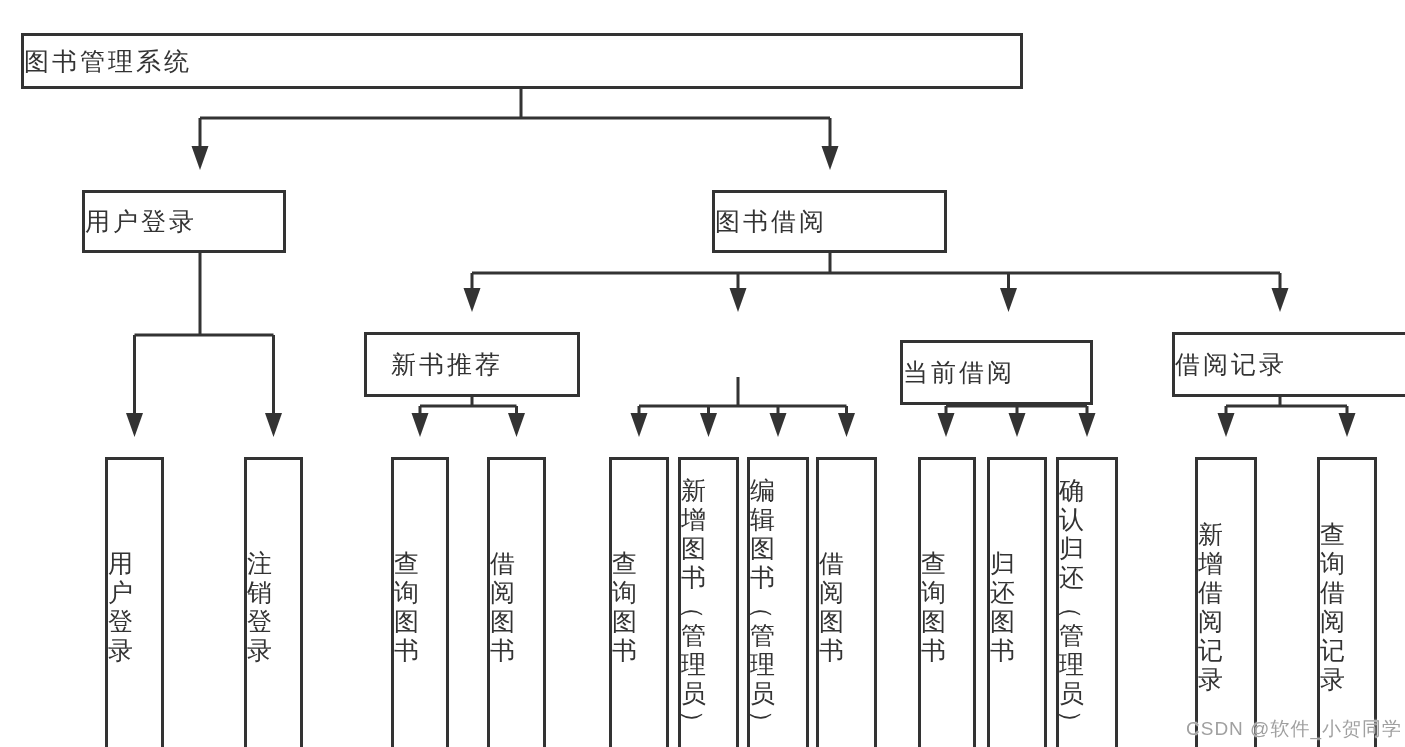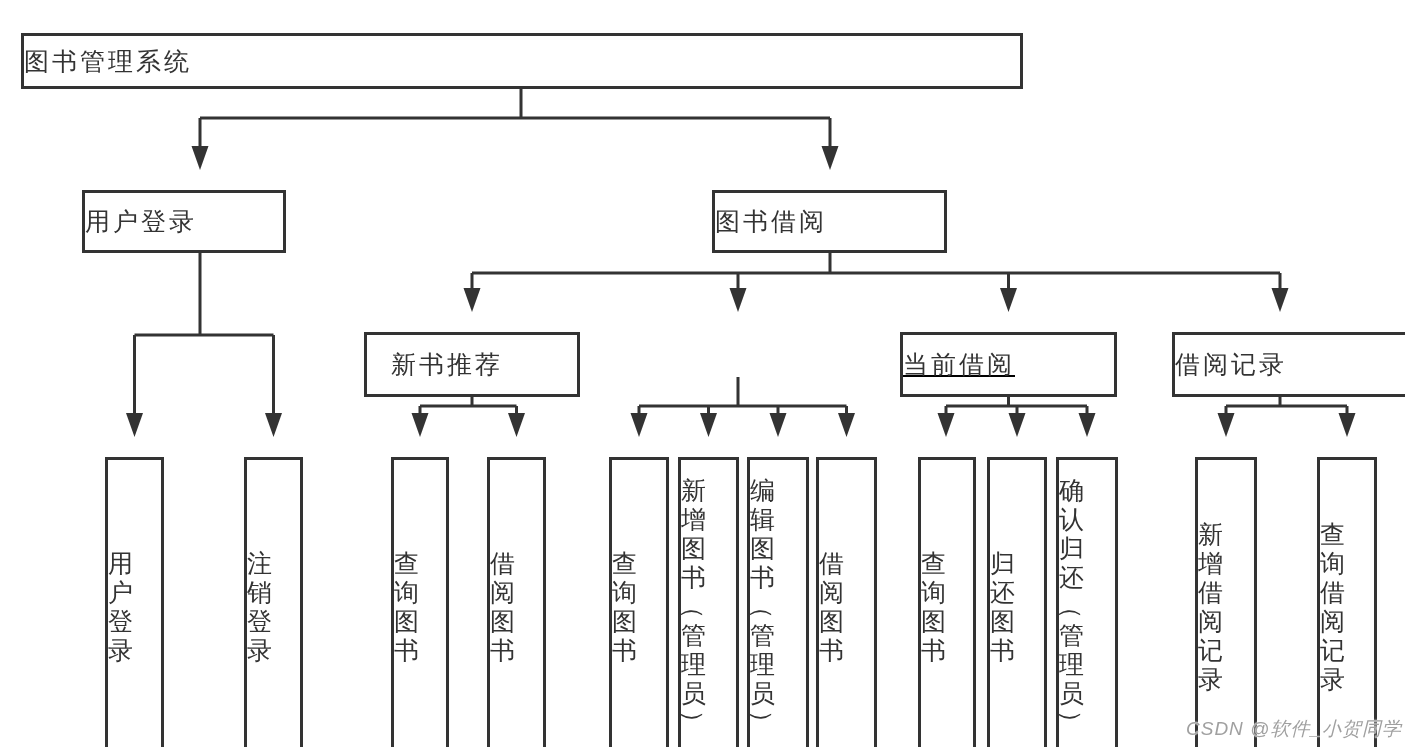--- a/index.html
+++ b/index.html
@@ -60,21 +60,20 @@
   .watermark {
     position: absolute;
     left: 1186px;
     top: 716px;
     z-index: 5;
     font-size: 19px;
     letter-spacing: 1px;
     color: #a0a0a0;
     text-shadow: 0 0 2px #ffffff, 0 0 1px #ffffff;
     white-space: nowrap;
-    font-style: italic;
   }
 </style>
 </head>
 <body>
 
 <div class="canvas">
 
   <svg class="connectors" viewBox="0 0 1405 747" xmlns="http://www.w3.org/2000/svg">
     <path fill="none" stroke="#333333" stroke-width="3" d="
       M521,69 V118 M200,118 H830 M200,118 V148 M830,118 V148
@@ -114,21 +113,21 @@
   <div class="node" style="left:82px; top:170px; width:204px; height:63px;">
     <span class="hlabel">用户登录</span>
   </div>
   <div class="node" style="left:712px; top:170px; width:235px; height:63px;">
     <span class="hlabel">图书借阅</span>
   </div>
 
   <div class="node" style="left:364px; top:312px; width:216px; height:65px;padding-left:24px;">
     <span class="hlabel">新书推荐</span>
   </div>
-  <div class="node" style="left:900px; top:312px; width:217px; height:65px;text-decoration:underline;">
+  <div class="node" style="left:900px; top:320px; width:193px; height:65px;">
     <span class="hlabel">当前借阅</span>
   </div>
   <div class="node" style="left:1172px; top:312px; width:252px; height:65px;">
     <span class="hlabel">借阅记录</span>
   </div>
 
   <div class="node" style="left:105px; top:437px; width:59px; height:299px;">
     <span class="vlabel">
         <span>用</span>
         <span>户</span>

